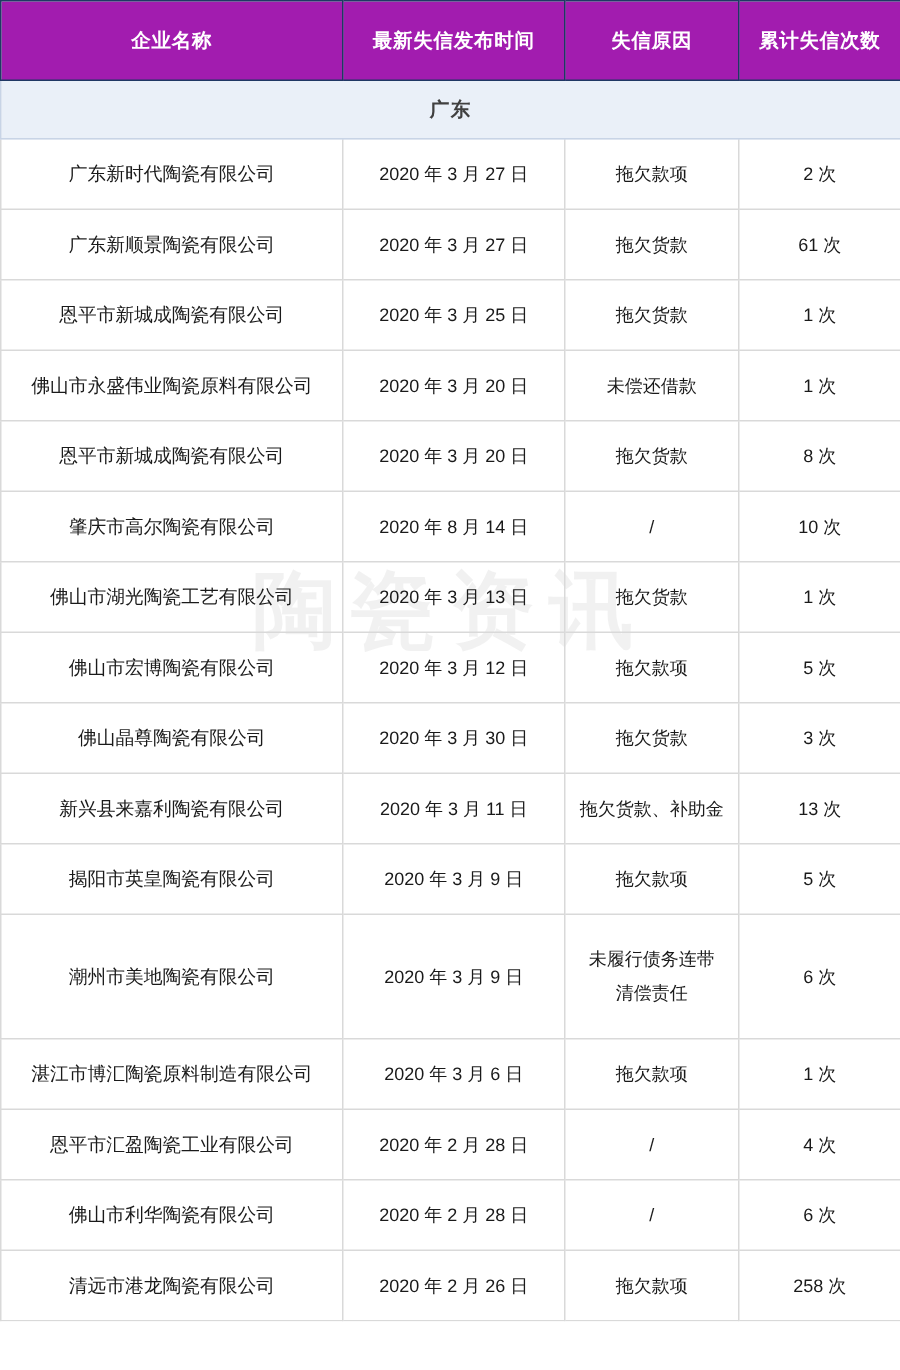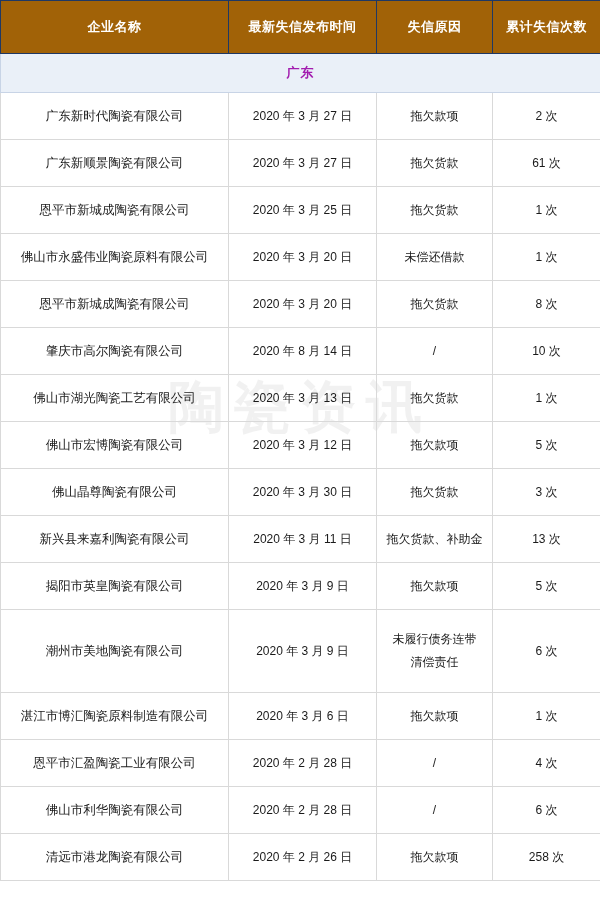--- a/index.html
+++ b/index.html
@@ -42,34 +42,34 @@
     border-collapse: collapse;
     table-layout: fixed;
     background: transparent;
   }
   col.c-name  { width: 228px; }
   col.c-date  { width: 148px; }
   col.c-reason{ width: 116px; }
   col.c-count { width: 108px; }
 
   thead th {
-    background: #a16207;
+    background: #a21caf;
     color: #ffffff;
     font-size: 13px;
     font-weight: bold;
     height: 44px;
     padding: 4px 2px;
     text-align: center;
     vertical-align: middle;
     border: 1px solid #1f3864;
     letter-spacing: 0.5px;
   }
   tr.region-row td {
     background: #eaf0f8;
-    color: #a21caf;
+    color: #404040;
     font-size: 13px;
     font-weight: bold;
     height: 32px;
     text-align: center;
     vertical-align: middle;
     border: 1px solid #c8d4e6;
     letter-spacing: 1px;
   }
   tbody td {
     font-size: 12px;

